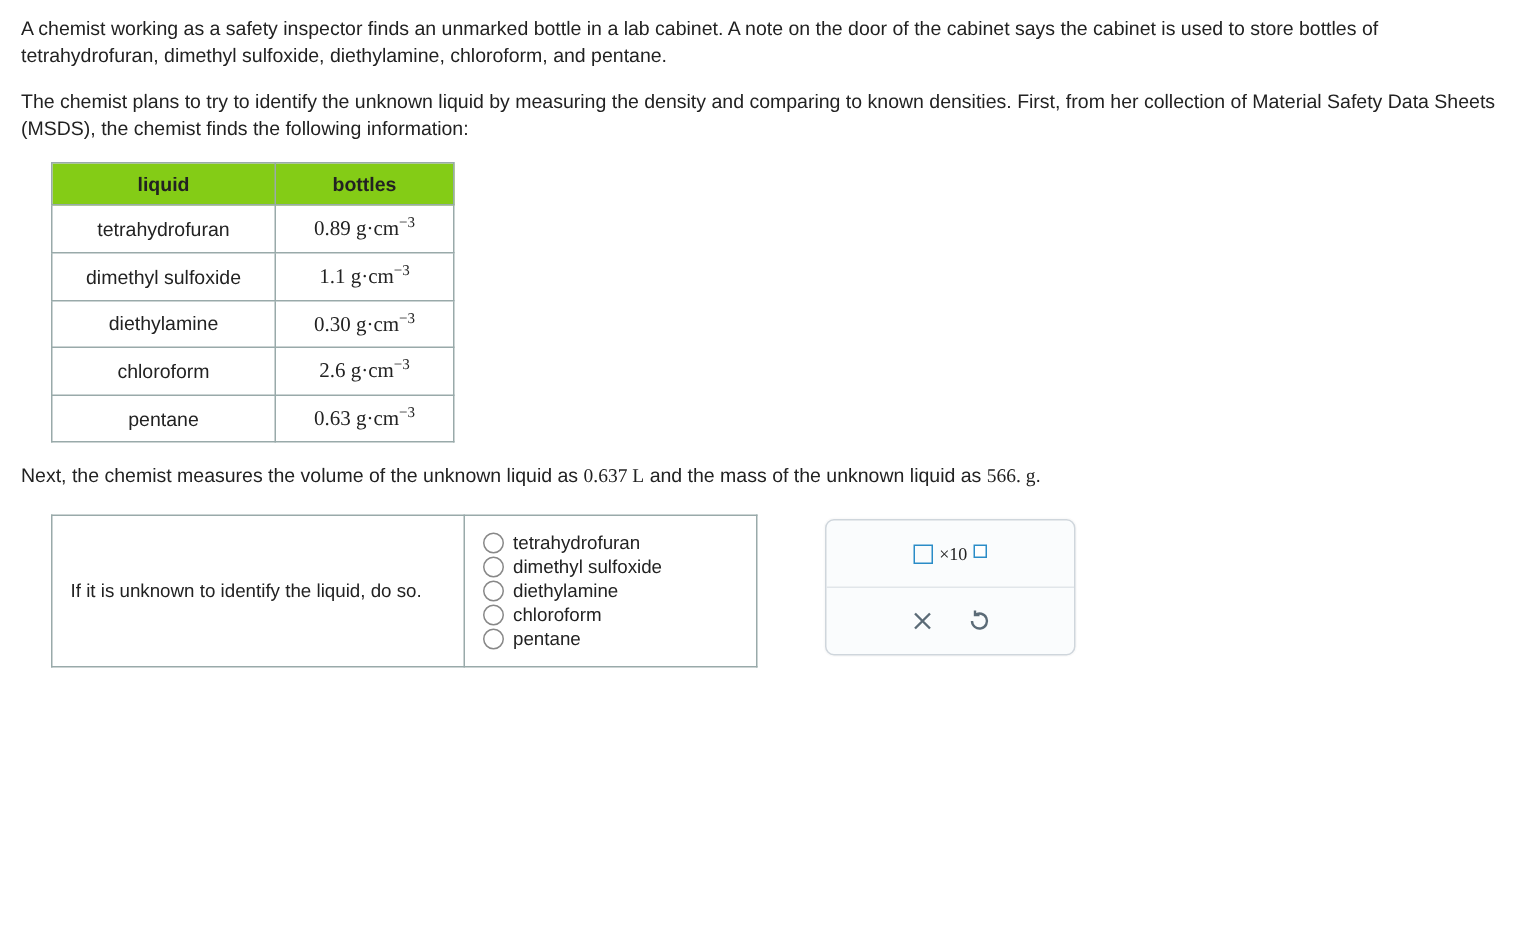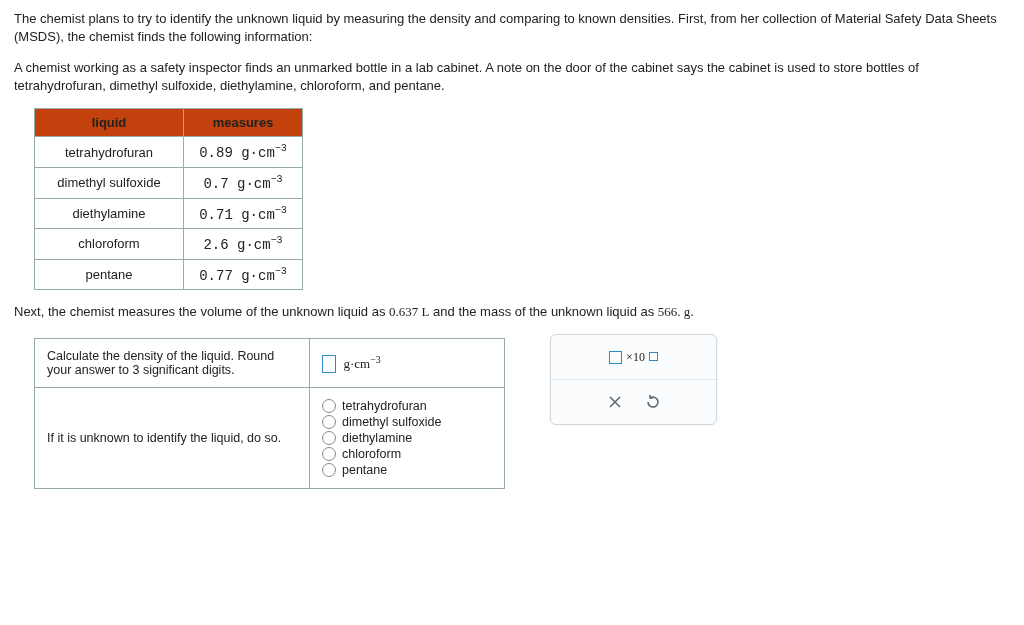--- a/index.html
+++ b/index.html
@@ -1,91 +1,84 @@
 <!DOCTYPE html>
 <html><head>
 <meta charset="utf-8">
 <style>
 body{margin:0;padding:10px 14px;font-family:Arial,Helvetica,sans-serif;font-size:13px;color:#222;background:#fff}
 .intro p{margin:0 0 14px 0;line-height:1.35}
 table{border-collapse:collapse}
 .density-table{margin:4px 0 14px 20px}
 .density-table th,.density-table td{border:1px solid #9aa;padding:6px 14px;text-align:center;font-size:13px}
-.density-table th{background:#c2410c;font-weight:bold}
+.density-table th{background:#84cc16;font-weight:bold}
 .density-table td:first-child{min-width:120px}
-.density-table td:last-child{min-width:90px;font-family:Liberation Mono, monospace;font-size:14px}
+.density-table td:last-child{min-width:90px;font-family:Liberation Serif, serif;font-size:14px}
 .measure{margin:6px 0 18px 0}
 .v{font-family:'Times New Roman',serif}
 .answer-table{margin:0 0 0 20px}
 .answer-table td{border:1px solid #9aa;padding:10px 12px;font-size:12.5px;vertical-align:middle}
 .answer-table td.q{width:250px}
 .answer-table td.a{width:170px}
 .optrow{display:flex;align-items:center;gap:6px;padding:1px 0}
 .radio{width:12px;height:12px;border:1px solid #888;border-radius:50%;display:inline-block;flex:none}
 .textbox{width:12px;height:16px;border:1.5px solid #2a8cc7;display:inline-block;vertical-align:middle}
 .unit{font-family:'Times New Roman',serif;font-size:13px;margin-left:4px}
 sup{font-size:10px}
-.sidepanel{position:absolute;left:550px;top:334px;width:165px;border:1px solid #cfd6dc;border-radius:6px;background:#fafcfd;box-shadow:0 0 0 1px rgba(0,0,0,.02)}
+.sidepanel{position:absolute;left:550px;top:346px;width:165px;border:1px solid #cfd6dc;border-radius:6px;background:#fafcfd;box-shadow:0 0 0 1px rgba(0,0,0,.02)}
 .sprow{display:flex;align-items:center;justify-content:center;height:44px;gap:4px}
 .sprow+ .sprow{border-top:1px solid #e1e6ea}
 .smbox{width:11px;height:11px;border:1.5px solid #2a8cc7;display:inline-block}
 .smboxfill{width:7px;height:7px;border:1.5px solid #2a8cc7;background:#fff;display:inline-block}
 .spbtn{width:34px;height:28px;display:flex;align-items:center;justify-content:center;color:#5b6b77;font-size:16px}
 .spbtn svg{stroke:#5b6b77}
 </style>
 </head>
 <body>
 
 <div class="intro">
+  <p>A chemist working as a safety inspector finds an unmarked bottle in a lab cabinet. A note on the door of the cabinet says the cabinet is used to store bottles of tetrahydrofuran, dimethyl sulfoxide, diethylamine, chloroform, and pentane.</p>
   <p>The chemist plans to try to identify the unknown liquid by measuring the density and comparing to known densities. First, from her collection of Material Safety Data Sheets (MSDS), the chemist finds the following information:</p>
-  <p>A chemist working as a safety inspector finds an unmarked bottle in a lab cabinet. A note on the door of the cabinet says the cabinet is used to store bottles of tetrahydrofuran, dimethyl sulfoxide, diethylamine, chloroform, and pentane.</p>
 </div>
 
 <table class="density-table">
   <tbody>
       <tr>
     <th>liquid</th>
-    <th>measures</th>
+    <th>bottles</th>
   </tr>
   <tr>
         <td>tetrahydrofuran</td>
         <td><span>0.89</span> <span>g·cm</span><sup>−3</sup></td>
       </tr>
   <tr>
         <td>dimethyl sulfoxide</td>
-        <td><span>0.7</span> <span>g·cm</span><sup>−3</sup></td>
+        <td><span>1.1</span> <span>g·cm</span><sup>−3</sup></td>
       </tr>
   <tr>
         <td>diethylamine</td>
-        <td><span>0.71</span> <span>g·cm</span><sup>−3</sup></td>
+        <td><span>0.30</span> <span>g·cm</span><sup>−3</sup></td>
       </tr>
   <tr>
         <td>chloroform</td>
         <td><span>2.6</span> <span>g·cm</span><sup>−3</sup></td>
       </tr>
   <tr>
         <td>pentane</td>
-        <td><span>0.77</span> <span>g·cm</span><sup>−3</sup></td>
+        <td><span>0.63</span> <span>g·cm</span><sup>−3</sup></td>
       </tr>
 </tbody>
   </table>
 
 <p class="measure">
   <span>Next, the chemist measures the volume of the unknown liquid as </span><span class="v">0.637 L</span><span> and the mass of the unknown liquid as </span><span class="v">566. g</span><span>.</span>
 </p>
 
 <table class="answer-table">
   <tbody>
-      <tr>
-    <td class="q">Calculate the density of the liquid. Round your answer to 3 significant digits.</td>
-    <td class="a">
-      <span class="textbox"></span>
-      <span class="unit"><span>g·cm</span><sup>−3</sup></span>
-    </td>
-  </tr>
   <tr>
     <td class="q">If it is unknown to identify the liquid, do so.</td>
     <td class="a">
       <div class="optrow">
             <span class="radio"></span>
             <span>tetrahydrofuran</span>
           </div>
       <div class="optrow">
             <span class="radio"></span>
             <span>dimethyl sulfoxide</span>

